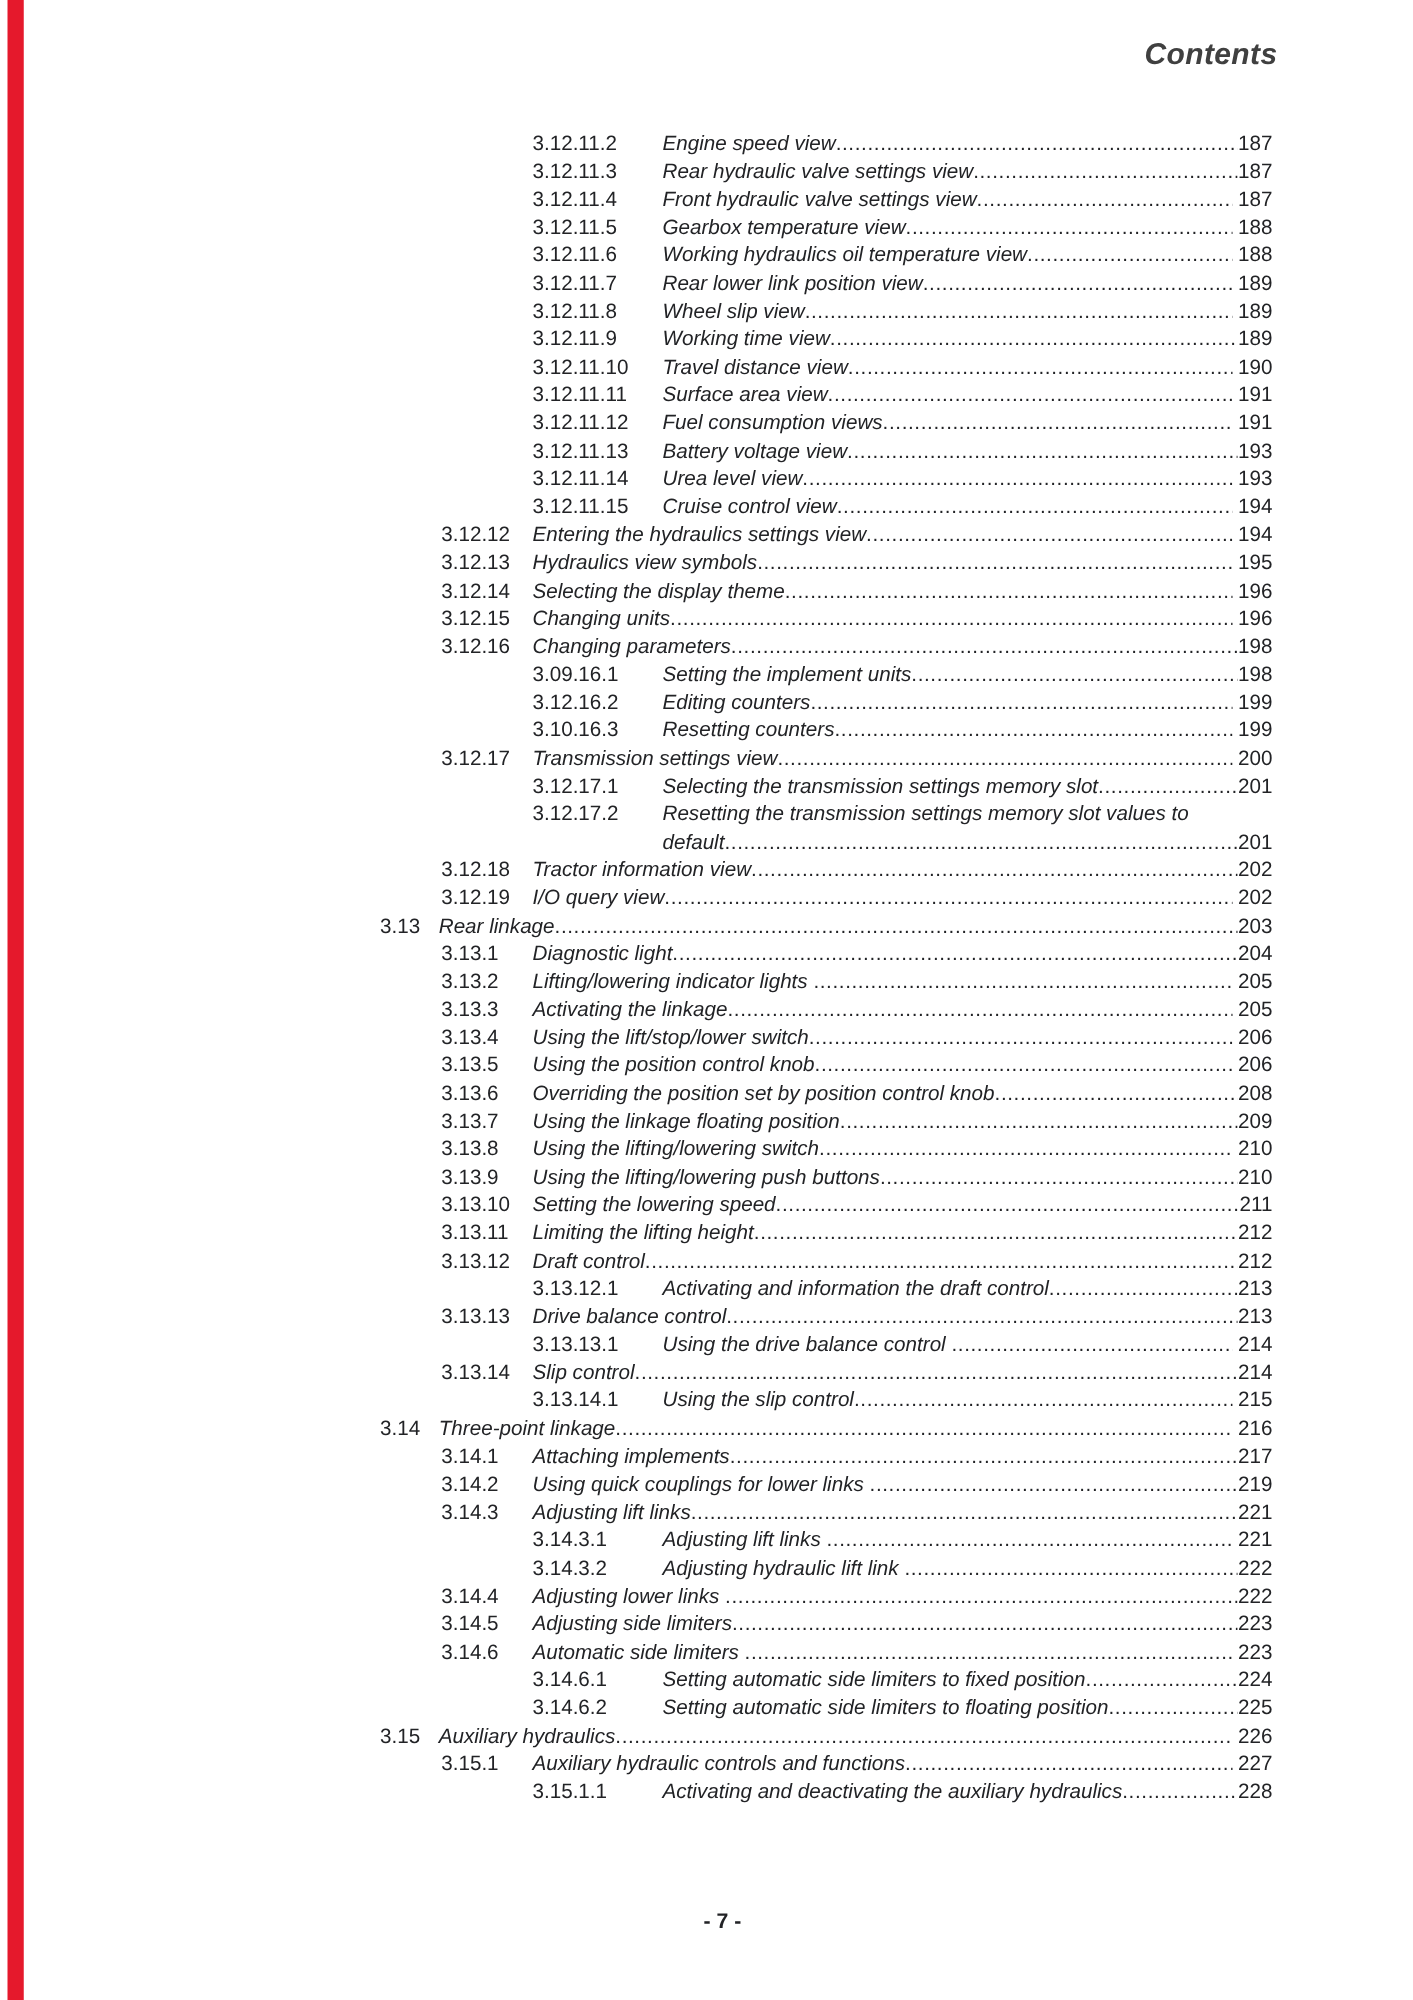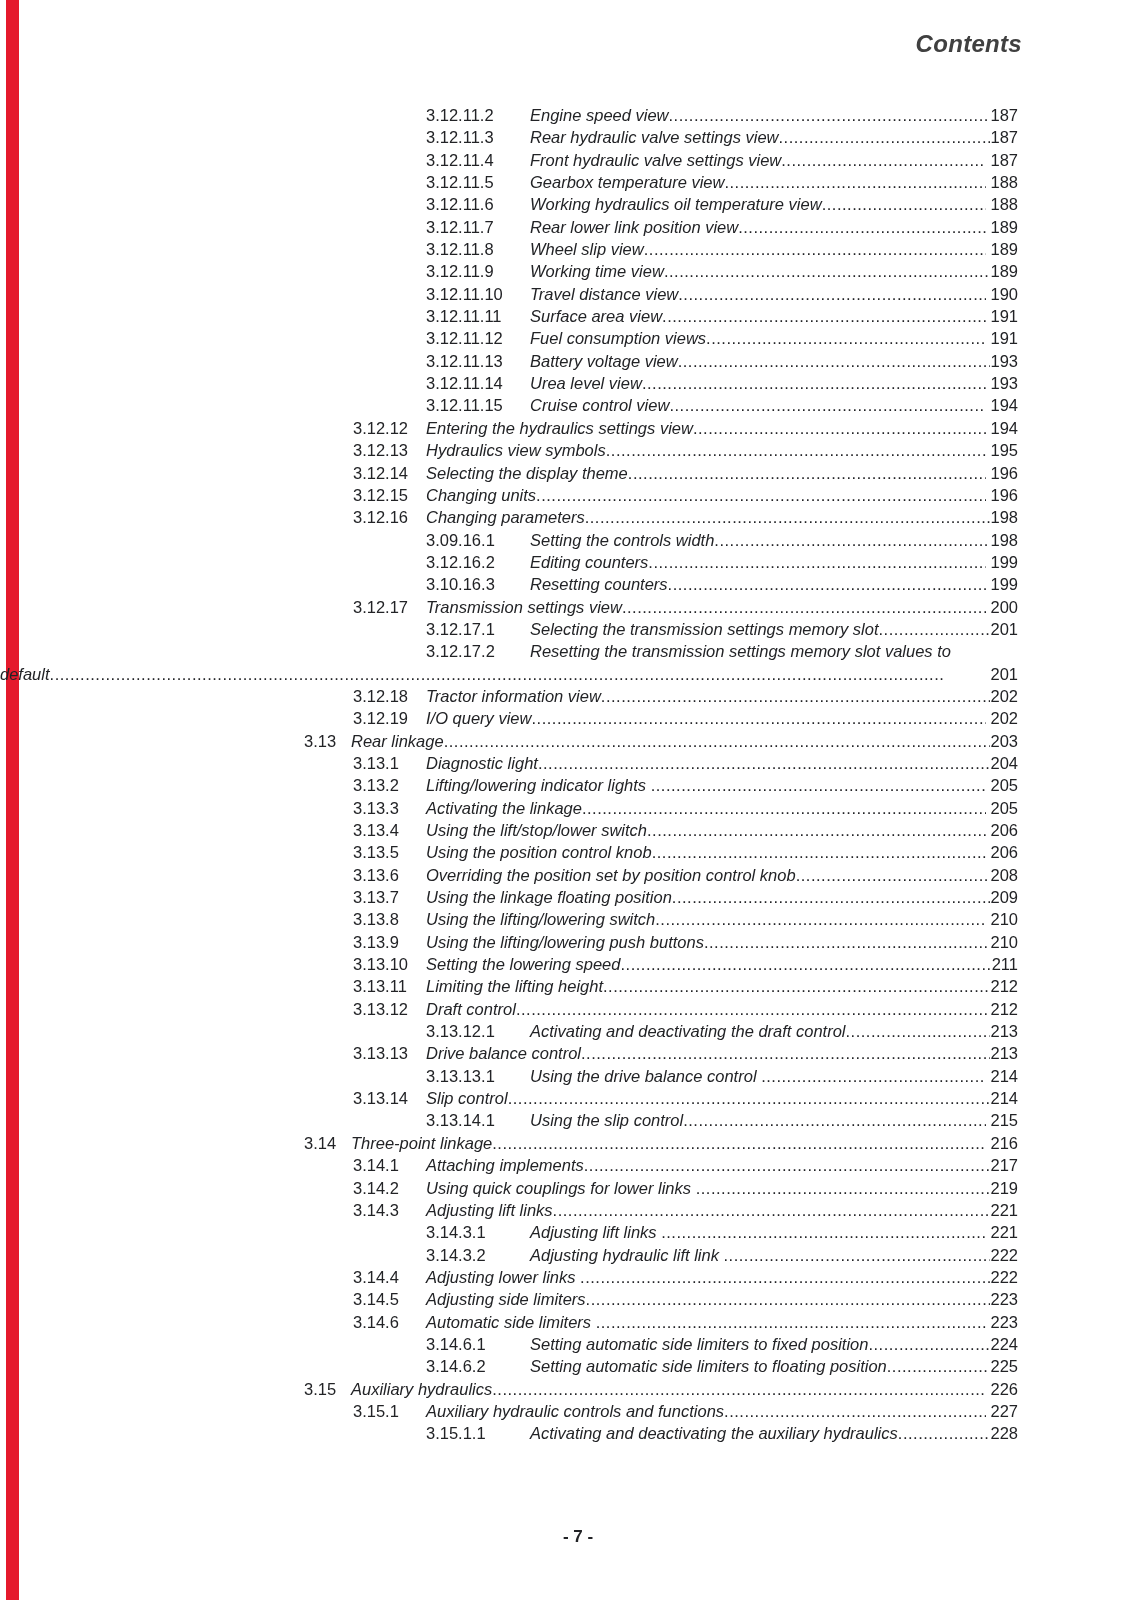--- a/index.html
+++ b/index.html
@@ -15,21 +15,21 @@
   }
   .toc{position:absolute;top:104px;left:0;right:0;}
   .row{
     display:flex;align-items:flex-start;height:22.35px;
     padding-right:112px;font-size:16.5px;line-height:22.35px;
   }
   .num{flex:0 0 auto;white-space:pre;}
   .lv1{padding-left:304px}.lv1 .num{width:47px}
   .lv2{padding-left:353px}.lv2 .num{width:73px}
   .lv3{padding-left:426px}.lv3 .num{width:104px}
-  .cont{}
+  .cont{padding-left:530px}
   .title{flex:0 0 auto;white-space:pre;font-style:italic;}
   .leader{flex:1 1 auto;overflow:hidden;white-space:nowrap;}
   .leader::before{
     letter-spacing:.5px;
     content:"................................................................................................................................................................................";
   }
   .nolead .leader::before{content:none;}
   .page{flex:0 0 auto;white-space:pre;}
   .footer{
     position:absolute;top:1527px;left:26px;width:1104px;
@@ -153,21 +153,21 @@
     <span class="page"> 196</span>
   </div>
     <div class="row lv2">
     <span class="num">3.12.16</span>
     <span class="title">Changing parameters</span>
     <span class="leader"></span>
     <span class="page">198</span>
   </div>
     <div class="row lv3">
     <span class="num">3.09.16.1</span>
-    <span class="title">Setting the controls width</span>
+    <span class="title">Setting the implement units</span>
     <span class="leader"></span>
     <span class="page">198</span>
   </div>
     <div class="row lv3">
     <span class="num">3.12.16.2</span>
     <span class="title">Editing counters</span>
     <span class="leader"></span>
     <span class="page"> 199</span>
   </div>
     <div class="row lv3">
@@ -285,21 +285,21 @@
     <span class="page">212</span>
   </div>
     <div class="row lv2">
     <span class="num">3.13.12</span>
     <span class="title">Draft control</span>
     <span class="leader"></span>
     <span class="page">212</span>
   </div>
     <div class="row lv3">
     <span class="num">3.13.12.1</span>
-    <span class="title">Activating and deactivating the draft control</span>
+    <span class="title">Activating and information the draft control</span>
     <span class="leader"></span>
     <span class="page">213</span>
   </div>
     <div class="row lv2">
     <span class="num">3.13.13</span>
     <span class="title">Drive balance control</span>
     <span class="leader"></span>
     <span class="page">213</span>
   </div>
     <div class="row lv3">

